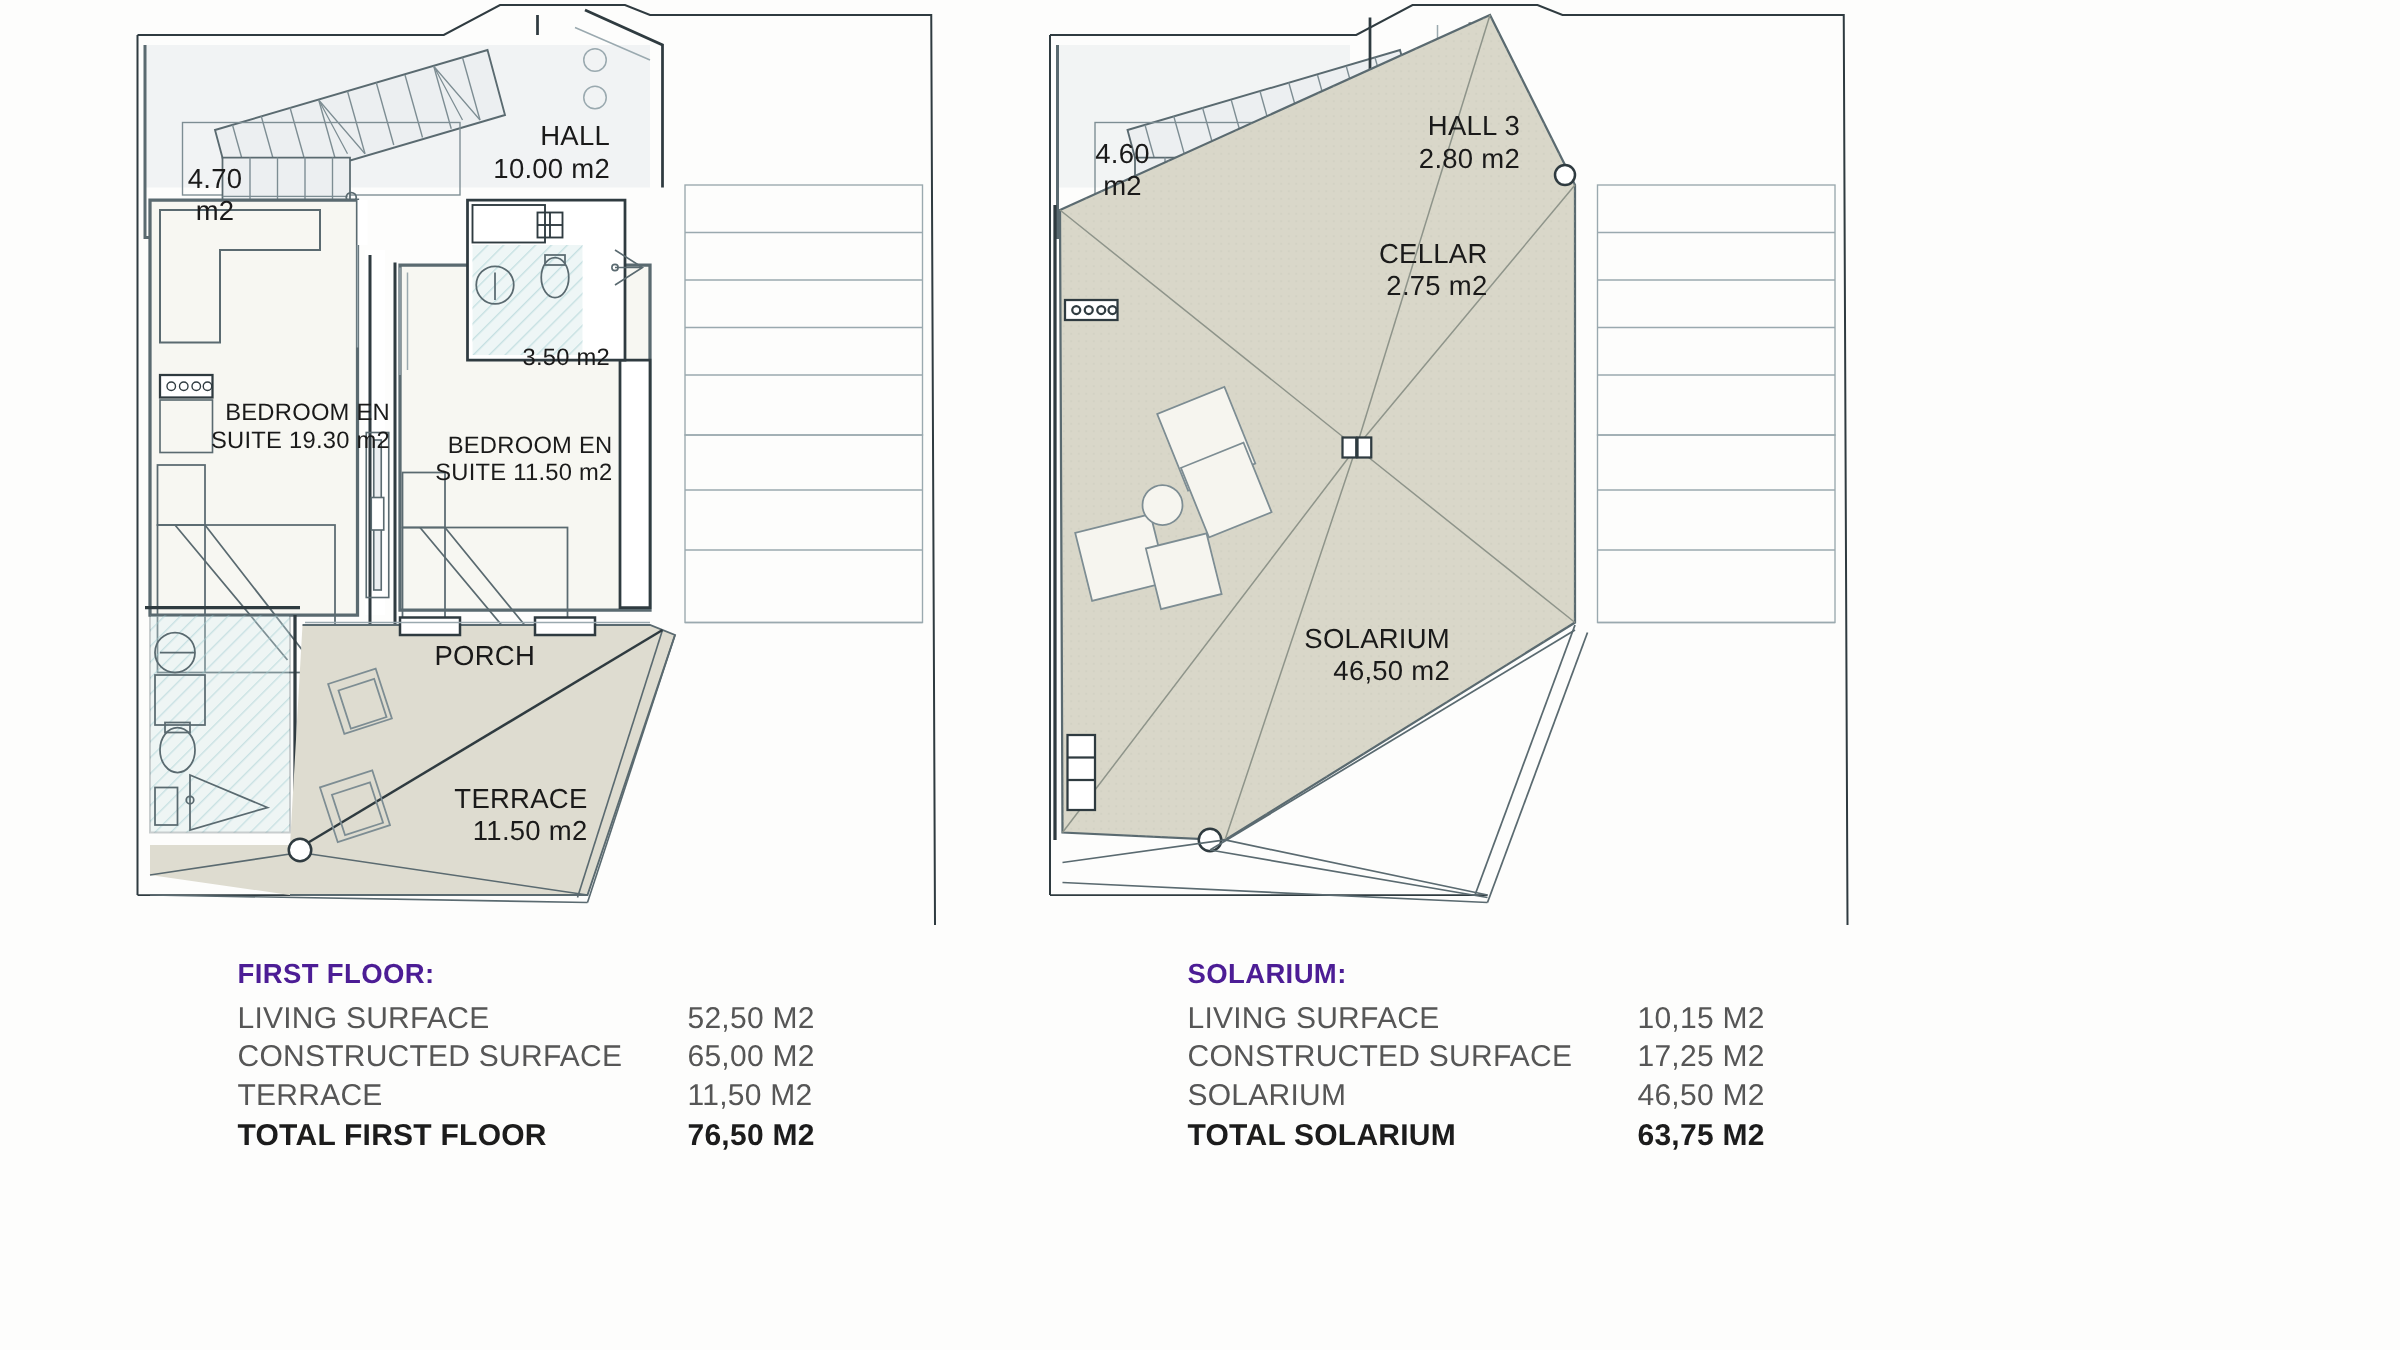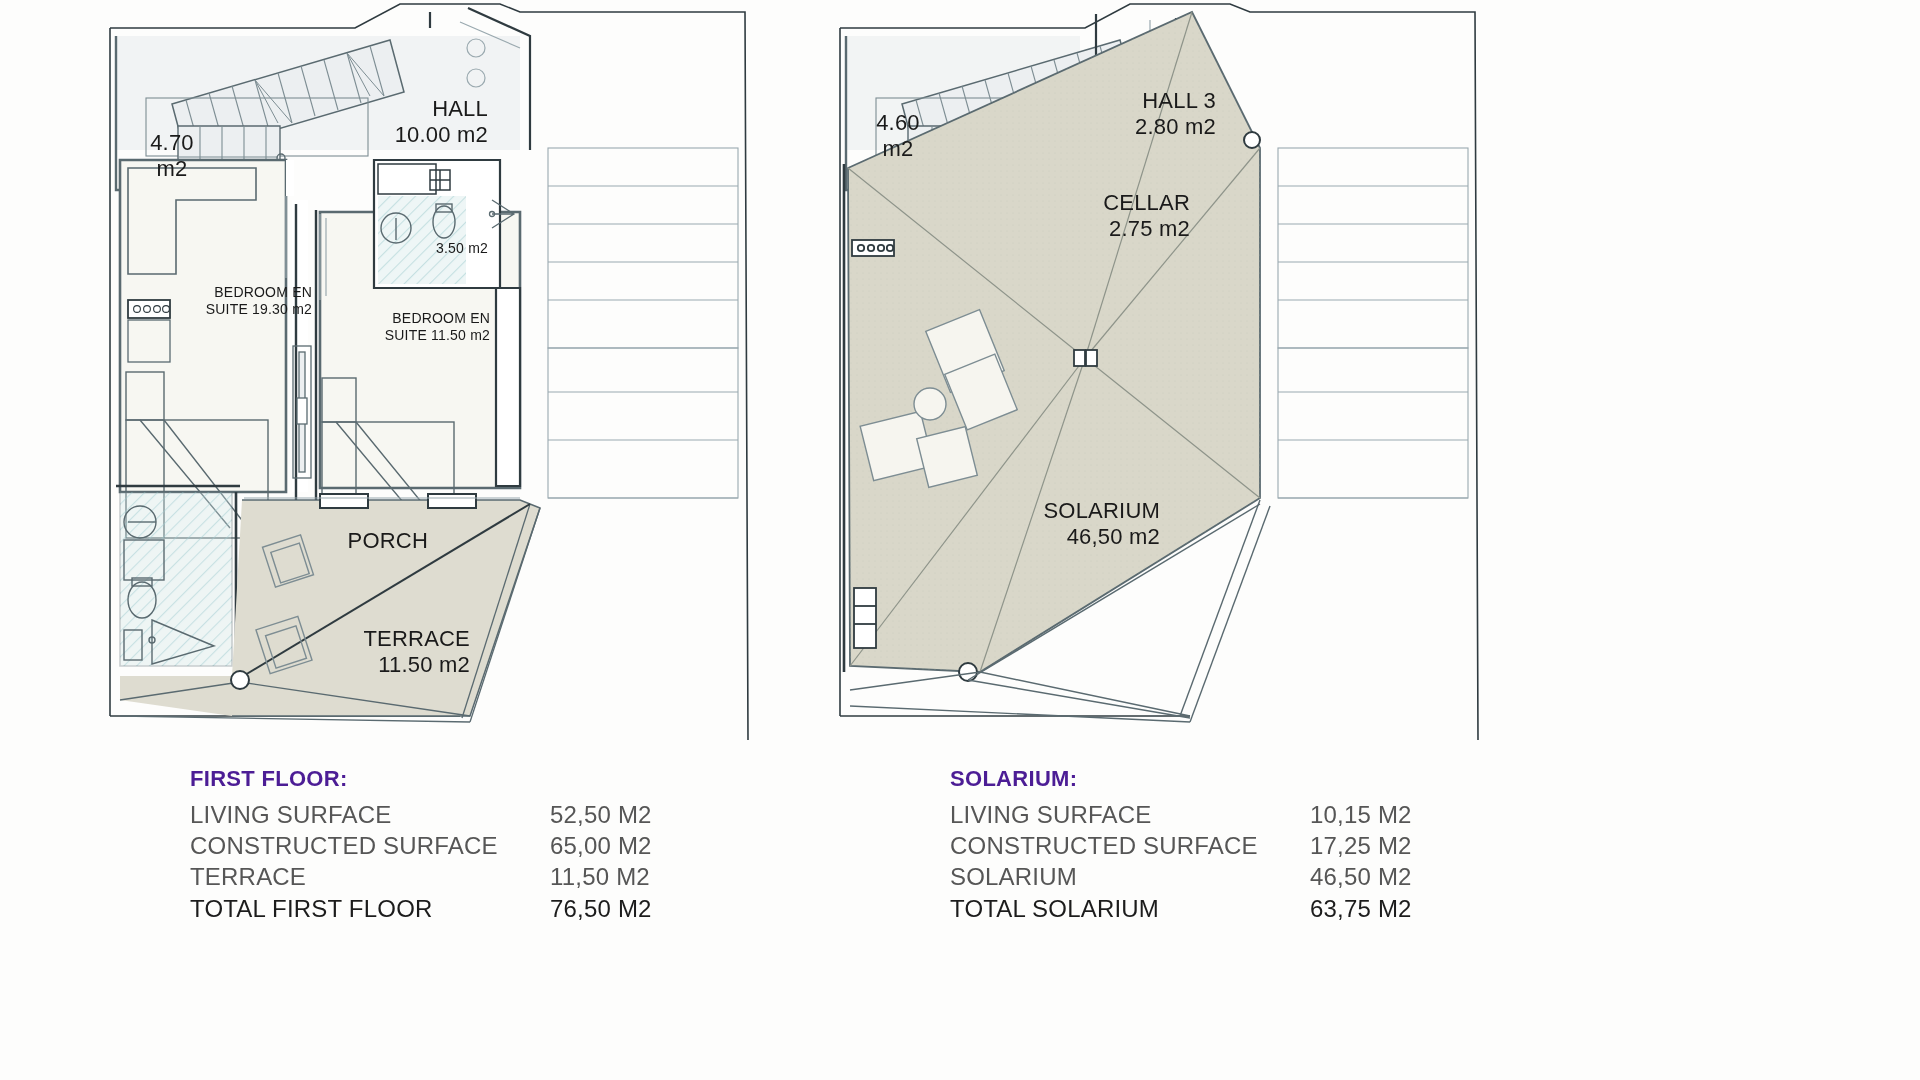--- a/index.html
+++ b/index.html
@@ -22,21 +22,21 @@
     position: absolute;
     text-align: right;
     color: #1a1a1a;
     font-family: "Liberation Sans", sans-serif;
     line-height: 1.18;
     white-space: pre-line;
     letter-spacing: 0.2px;
     pointer-events: none;
   }
   .rl-22 { font-size: 22px; }
-  .rl-21 { font-size: 14px; }
+  .rl-21 { font-size: 19px; margin-top: 36px; }
 
   
   .legend {
     position: absolute;
     font-family: "Liberation Sans", sans-serif;
   }
   .legend-title {
     font-size: 22px;
     font-weight: bold;
     color: #4c1d95;
@@ -45,21 +45,21 @@
   }
   .legend-row {
     display: flex;
     justify-content: space-between;
     align-items: baseline;
     font-size: 24px;
     color: #565656;
     letter-spacing: 0.2px;
     line-height: 1.30;
   }
-  .legend-row.total { font-weight: normal; color: #1c1c1c; }
+  .legend-row.total { font-weight: bold; color: #1c1c1c; }
   .legend-label { white-space: nowrap; }
   .legend-value {
     white-space: nowrap;
     text-align: left;
     min-width: 130px;
   }
 </style>
 </head>
 <body>
 
@@ -381,21 +381,21 @@
 10.00 m2</div>
 
   <div class="room-label rl-21" style="left:378px; top:240px; width:110px;">3.50 m2</div>
 
   <div class="room-label rl-21" style="left:152px; top:284px; width:160px;">BEDROOM EN
 SUITE 19.30 m2</div>
 
   <div class="room-label rl-21" style="left:330px; top:310px; width:160px;">BEDROOM EN
 SUITE 11.50 m2</div>
 
-  <div class="room-label rl-22" style="left:318px; top:528px; width:110px;">PORCH</div>
+  <div class="room-label rl-22" style="left:318px; top:512px; width:110px;">PORCH</div>
 
   <div class="room-label rl-22" style="left:330px; top:626px; width:140px;">TERRACE
 11.50 m2</div>
 
   <div class="room-label rl-22" style="left:858px; top:110px; width:80px; text-align:center;">4.60 m2</div>
 
   <div class="room-label rl-22" style="left:1076px; top:88px; width:140px;">HALL 3
 2.80 m2</div>
 
   <div class="room-label rl-22" style="left:1040px; top:190px; width:150px;">CELLAR

